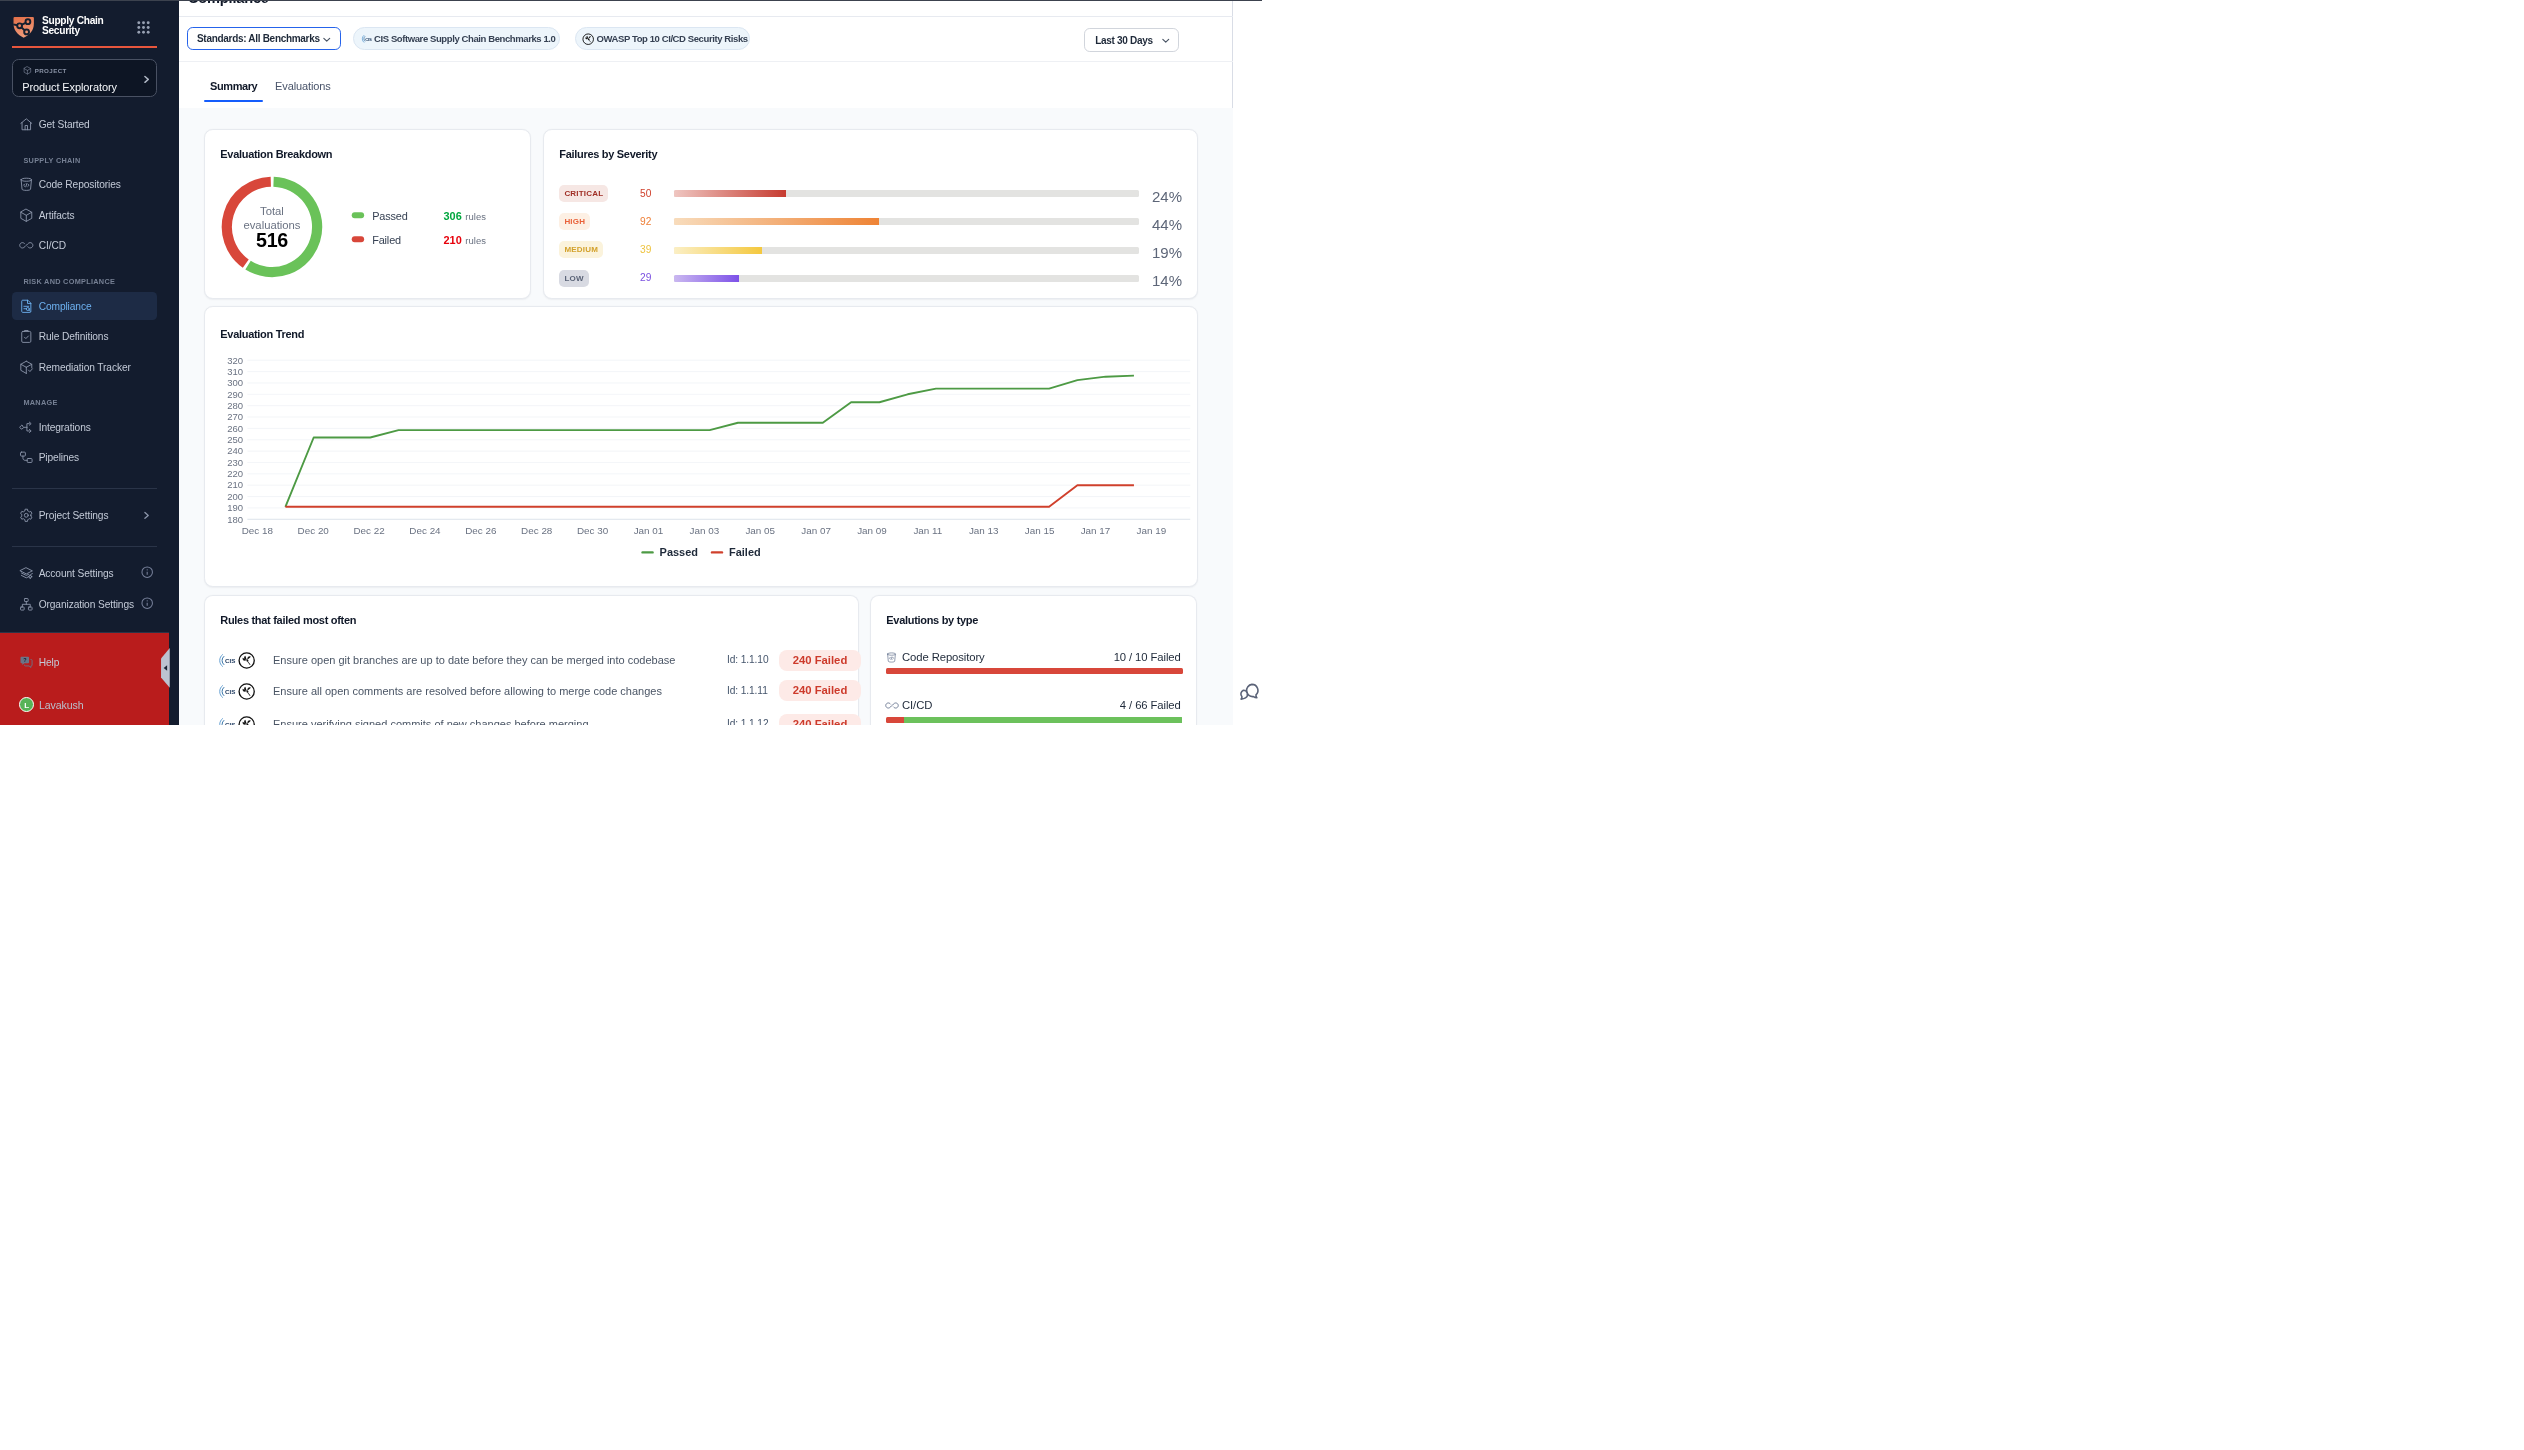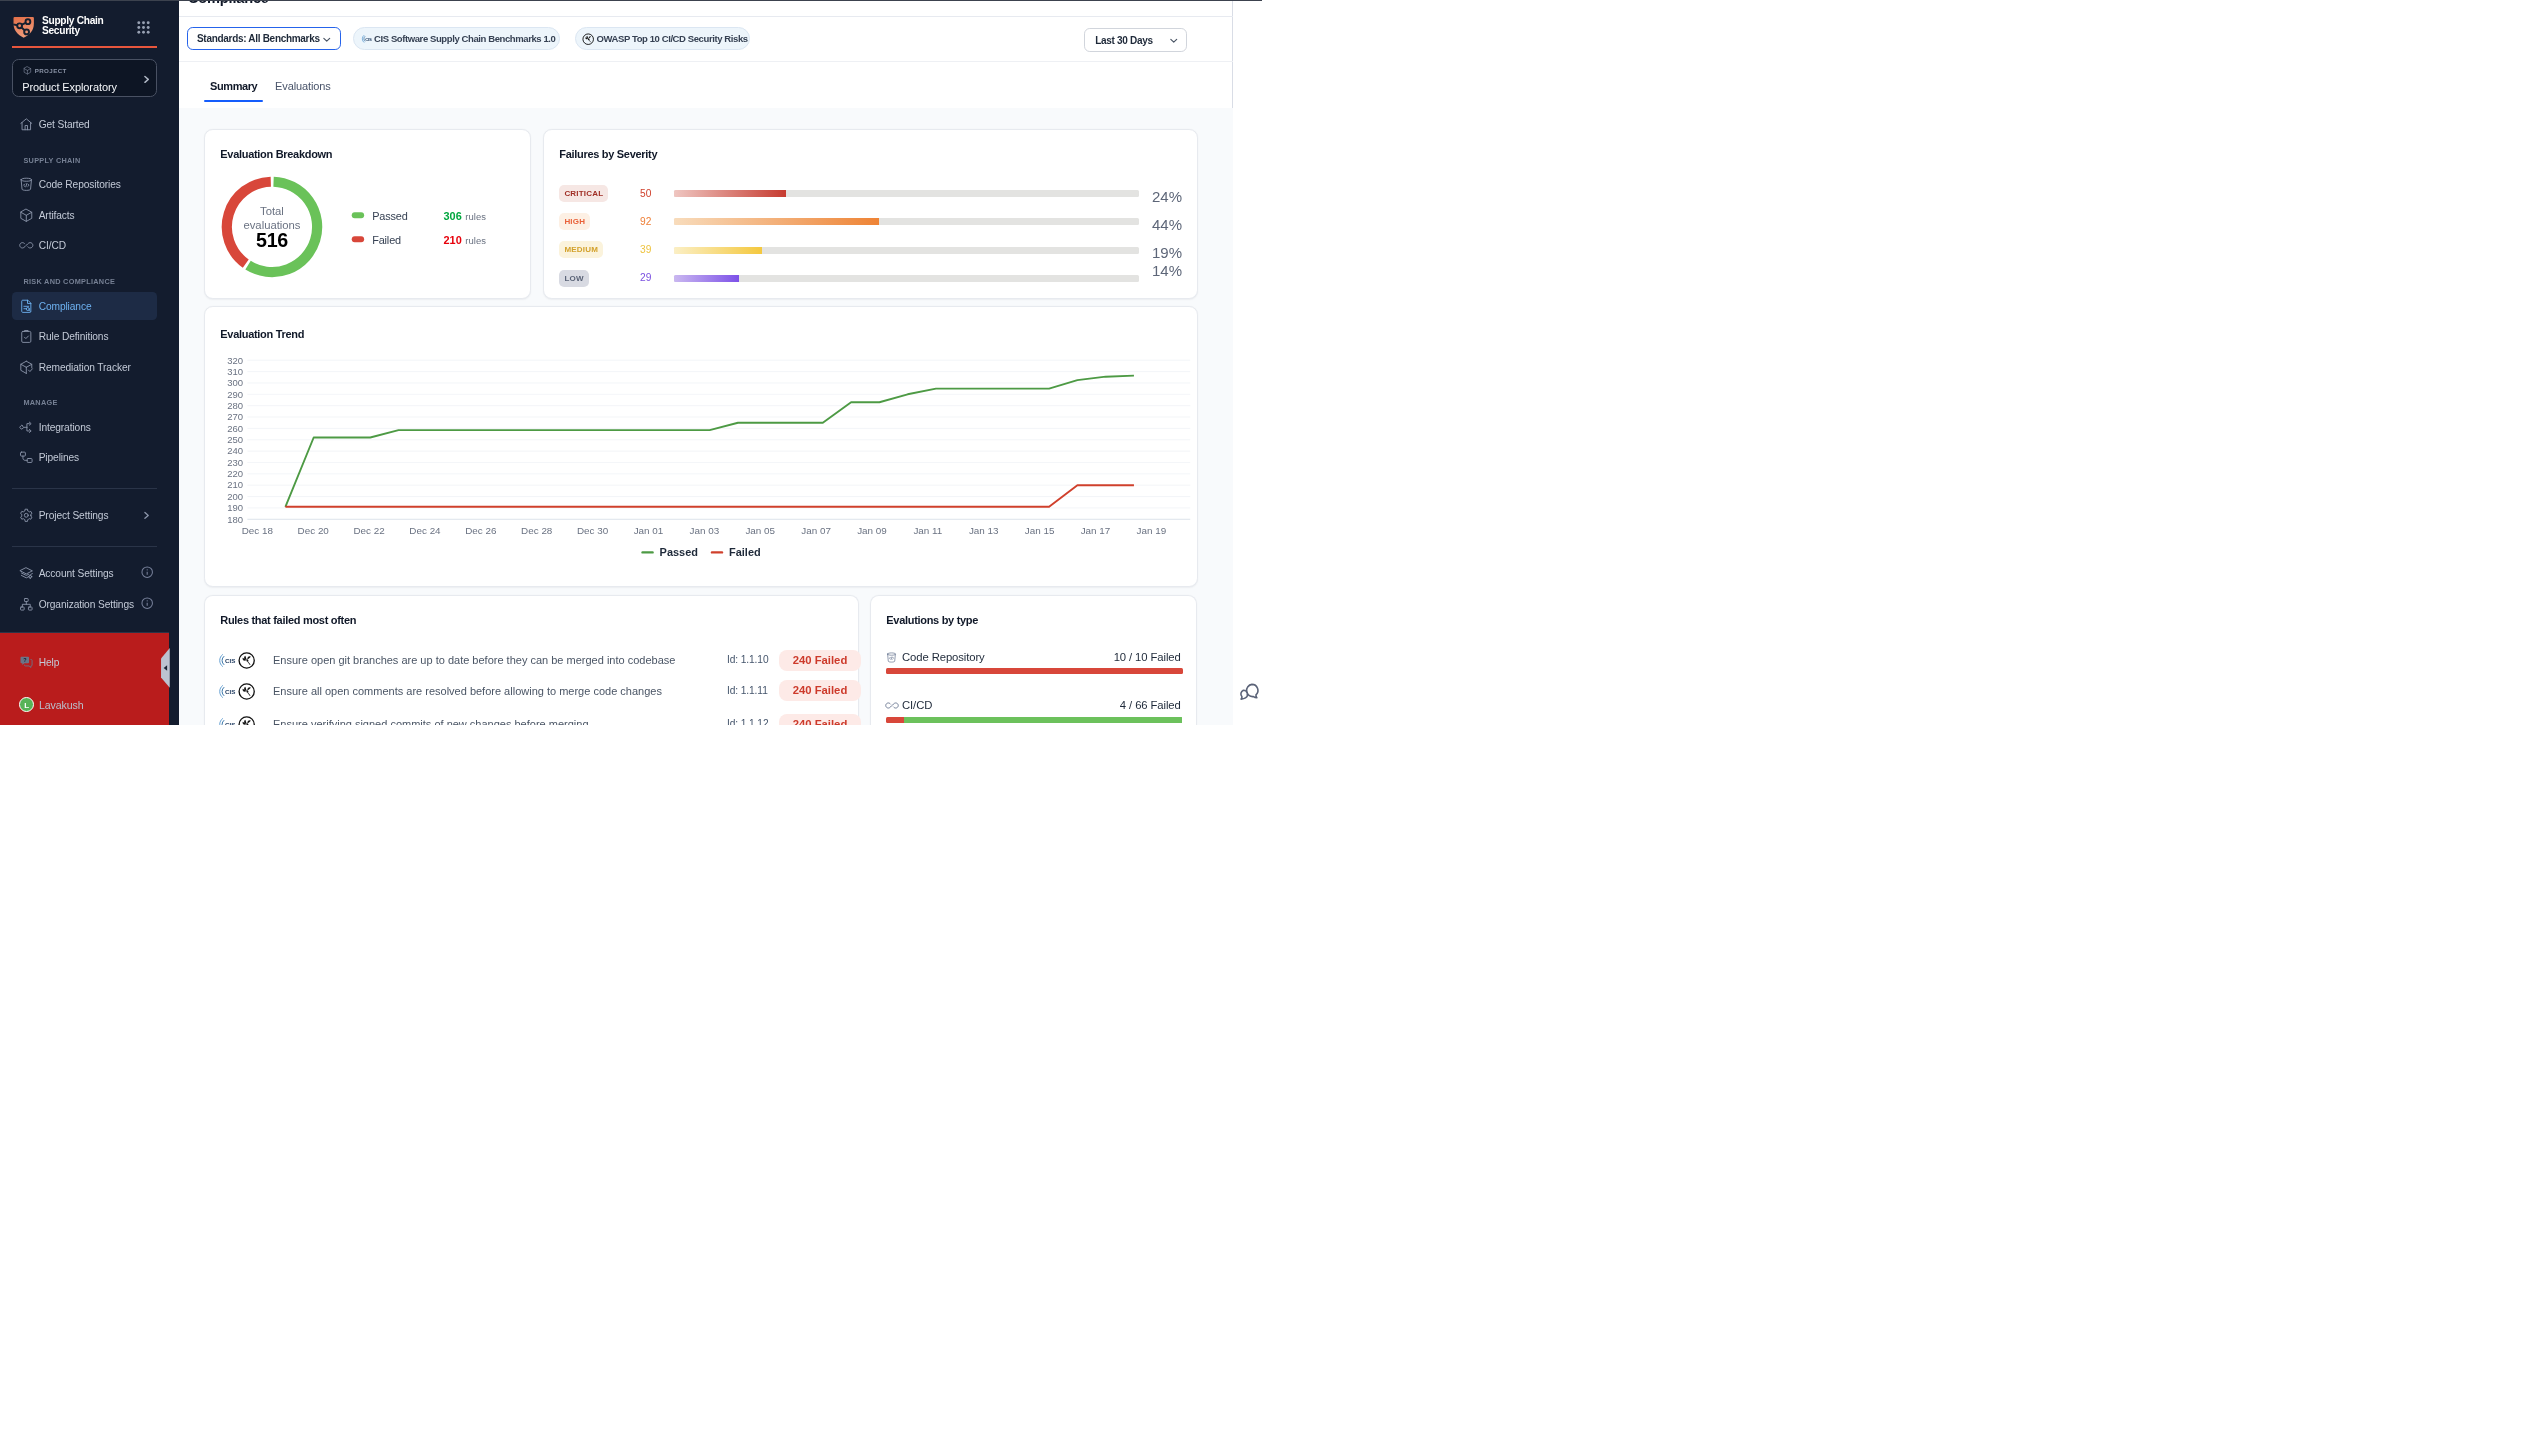--- a/index.html
+++ b/index.html
@@ -72,21 +72,21 @@
           <circle cx="12" cy="12" r="10.2" fill="none" stroke="#111" stroke-width="1.8"></circle>
           <g fill="#111">
             <path d="M12.2 11.5 L6.5 8.2 Q5.6 10.4 8.2 12.2 Z"></path>
             <path d="M12.2 11.5 L10.2 5.4 Q7.8 6.3 8.6 9.6 Z"></path>
             <path d="M12.2 11.5 L17.8 7.0 Q16.2 5.2 13.6 7.2 Z"></path>
             <circle cx="13.1" cy="12.4" r="1.6"></circle>
             <path d="M13.8 13.2 L17.2 17.4 L16.4 18.0 L13.0 13.8 Z"></path>
           </g>
         </svg>
     </span>OWASP Top 10 CI/CD Security Risks</div>
-  <div class="sel" style="left:915px; top:28px; width:103px; height:24px; border:0.7px solid #d1d5dc; padding-left:10.2px;">Last 30 Days
+  <div class="sel" style="left:915px; top:28px; width:95px; height:24px; border:0.7px solid #d1d5dc; padding-left:10.2px;">Last 30 Days
     <svg style="position:absolute; right:8px; top:7.3px" width="9.5" height="9.5" viewBox="0 0 13 13">
         <path d="M2.5 4.5 L6.5 8.5 L10.5 4.5" stroke="#4a5565" stroke-width="1.6" fill="none" stroke-linecap="round" stroke-linejoin="round"></path>
       </svg>
   </div>
   <div class="hr" style="top:61px; background:#eef0f4"></div>
 
   <div class="tab" style="left:41px; font-weight:bold; color:#101828; letter-spacing:-0.4px;">Summary</div>
   <div class="tab" style="left:106px; color:#49546a; letter-spacing:-0.1px;">Evaluations</div>
   <div class="abs" style="left:35px; top:100px; width:59px; height:2.2px; background:#155dfc; border-radius:1.5px;"></div>
 
@@ -130,21 +130,21 @@
       </div>
     <div class="sevtrack" style="left:130px; top:117px;">
         <div class="sevfill" style="width:88px; background:linear-gradient(90deg,#fbefc5,#f4c83e);"></div>
       </div>
     <div class="sevtrack" style="left:130px; top:145px;">
         <div class="sevfill" style="width:65px;  background:linear-gradient(90deg,#cab8f0,#7d51e8);"></div>
       </div>
     <div class="sevpct" style="left:608px; top:58px;">24%</div>
     <div class="sevpct" style="left:608px; top:86px;">44%</div>
     <div class="sevpct" style="left:608px; top:114px;">19%</div>
-    <div class="sevpct" style="left:608px; top:132px;">14%</div>
+    <div class="sevpct" style="left:608px; top:142px;">14%</div>
   </div>
 
   <div class="card" style="left:35px; top:306px; width:994px; height:281px;">
     <div class="ctitle" style="top:21px;">Evaluation Trend</div>
     <svg class="abs" style="left:0; top:0;" width="994" height="281" viewBox="0 0 1360 384" id="trendsvg">
         <line x1="58" y1="72.6" x2="1348" y2="72.6" stroke="#eef1f6" stroke-width="1"></line>
         <text x="52" y="77.1" font-size="13" fill="#6a7282" text-anchor="end">320</text>
         <line x1="58" y1="88.143" x2="1348" y2="88.143" stroke="#eef1f6" stroke-width="1"></line>
         <text x="52" y="92.643" font-size="13" fill="#6a7282" text-anchor="end">310</text>
         <line x1="58" y1="103.68599999999999" x2="1348" y2="103.68599999999999" stroke="#eef1f6" stroke-width="1"></line>

